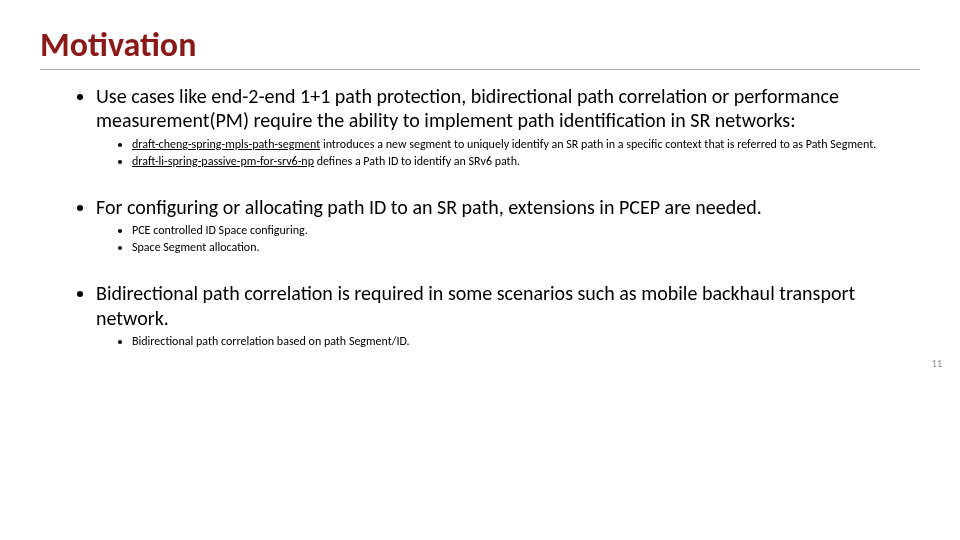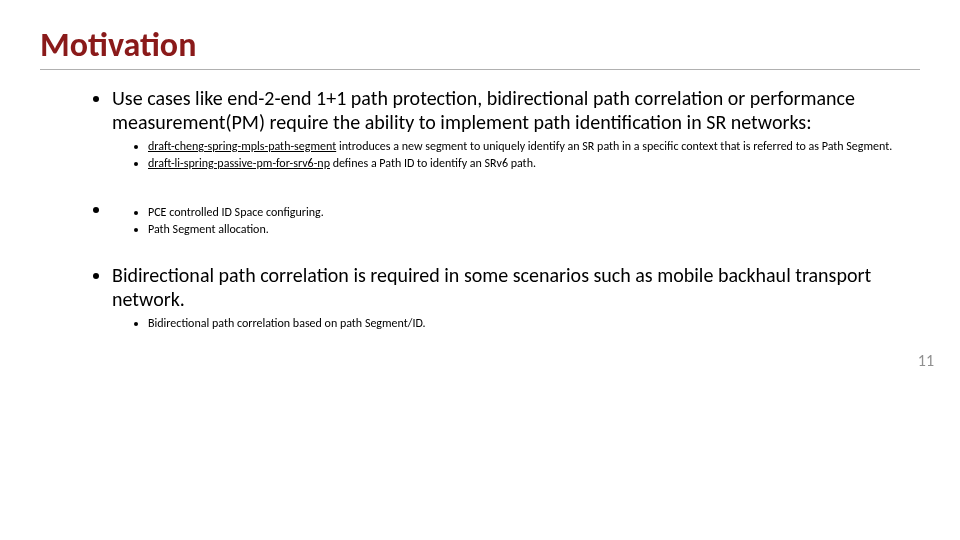--- a/index.html
+++ b/index.html
@@ -25,43 +25,43 @@
     margin: 0 0 4px 0;
     padding: 0;
   }
   .rule {
     height: 1px;
     background: #b0b0b0;
     margin-bottom: 14px;
   }
   ul.lvl1 {
     list-style: disc;
-    margin: 16px;
+    margin: 0;
     padding: 0 0 0 56px;
     font-size: 20px;
     line-height: 1.22;
   }
   ul.lvl1 > li {
     margin-bottom: 26px;
   }
   ul.lvl2 {
     list-style: disc;
     margin: 4px 0 0 0;
     padding: 0 0 0 36px;
     font-size: 12px;
     line-height: 1.25;
   }
   ul.lvl2 > li {
     margin-bottom: 2px;
   }
   .page-num {
     position: absolute;
-    right: 26px;
+    right: 18px;
     bottom: 10px;
-    font-size: 16px;
+    font-size: 10px;
     color: #8f8f8f;
   }
 </style>
 </head>
 <body>
 
 <div class="slide">
   <h1 class="title">Motivation</h1>
   <div class="rule"></div>
 
@@ -73,26 +73,27 @@
         <li>
           <u>draft-cheng-spring-mpls-path-segment</u><span> introduces a new segment to uniquely identify an SR path in a specific context that is referred to as Path Segment.</span>
         </li>
         <li>
           <u>draft-li-spring-passive-pm-for-srv6-np</u><span> defines a Path ID to identify an SRv6 path.</span>
         </li>
       </ul>
     </li>
 
     <li>
+      <span>For configuring or allocating path ID to an SR path, extensions in PCEP are needed.</span>
       <ul class="lvl2">
         <li>
           <span>PCE controlled ID Space configuring.</span>
         </li>
         <li>
-          <span>Path Segment allocation.</span>
+          <span>Space Segment allocation.</span>
         </li>
       </ul>
     </li>
 
     <li>
       <span>Bidirectional path correlation is required in some scenarios such as mobile backhaul transport network.</span>
       <ul class="lvl2">
         <li>
           <span>Bidirectional path correlation based on path Segment/ID.</span>
         </li>

